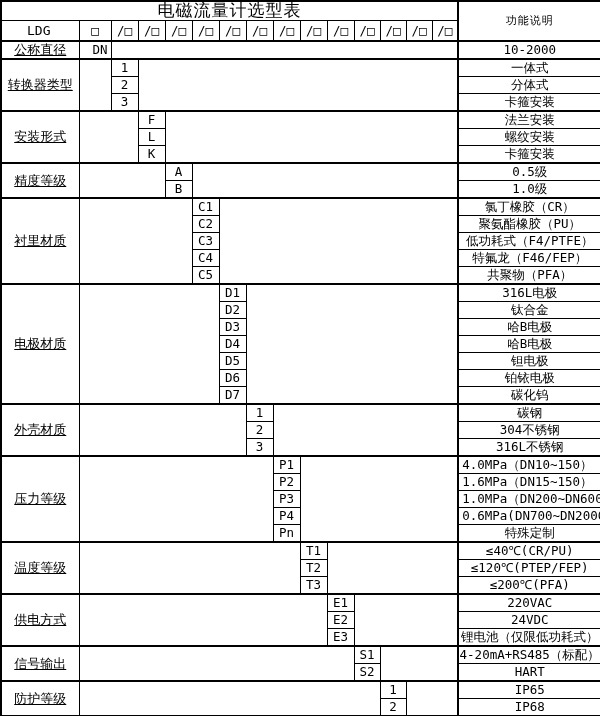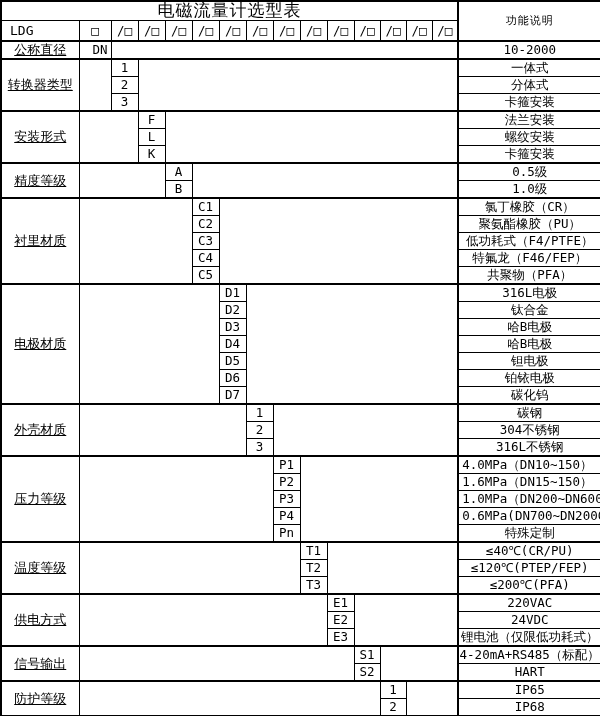--- a/index.html
+++ b/index.html
@@ -5,21 +5,21 @@
   html,body{margin:0;padding:0;background:#fff;}
   body{font-family:"DejaVu Sans Mono","Liberation Mono",monospace;color:#000;}
   table{width:600px;height:716px;border-collapse:collapse;table-layout:fixed;
         border:2px solid #000;background:#fff;}
   td{border:1px solid #000;padding:0;font-size:12.5px;line-height:1.05;
      text-align:center;vertical-align:middle;overflow:hidden;white-space:nowrap;
      height:16px;}
   td.t-title{font-size:17px;letter-spacing:1px;}
   td.fn-head{font-size:11px;border-left:2px solid #000;letter-spacing:1px;}
   td.lbl{text-align:center;font-size:13px;text-decoration:underline;}
-  td.model-prefix{text-align:left;padding-left:8px;font-size:13px;}
+  td.model-prefix{text-align:left;padding-left:25px;font-size:13px;}
   td.dn{text-align:left;padding-left:13px;}
   td.desc{border-left:2px solid #000;font-size:12.5px;}
   td.desc.left{text-align:left;padding-left:3px;margin-top:42px;}
   td.gs{border-top:2px solid #000;}
   tr.model-row td{height:19px;}
 </style>
 </head>
 <body>
 
 <table>

